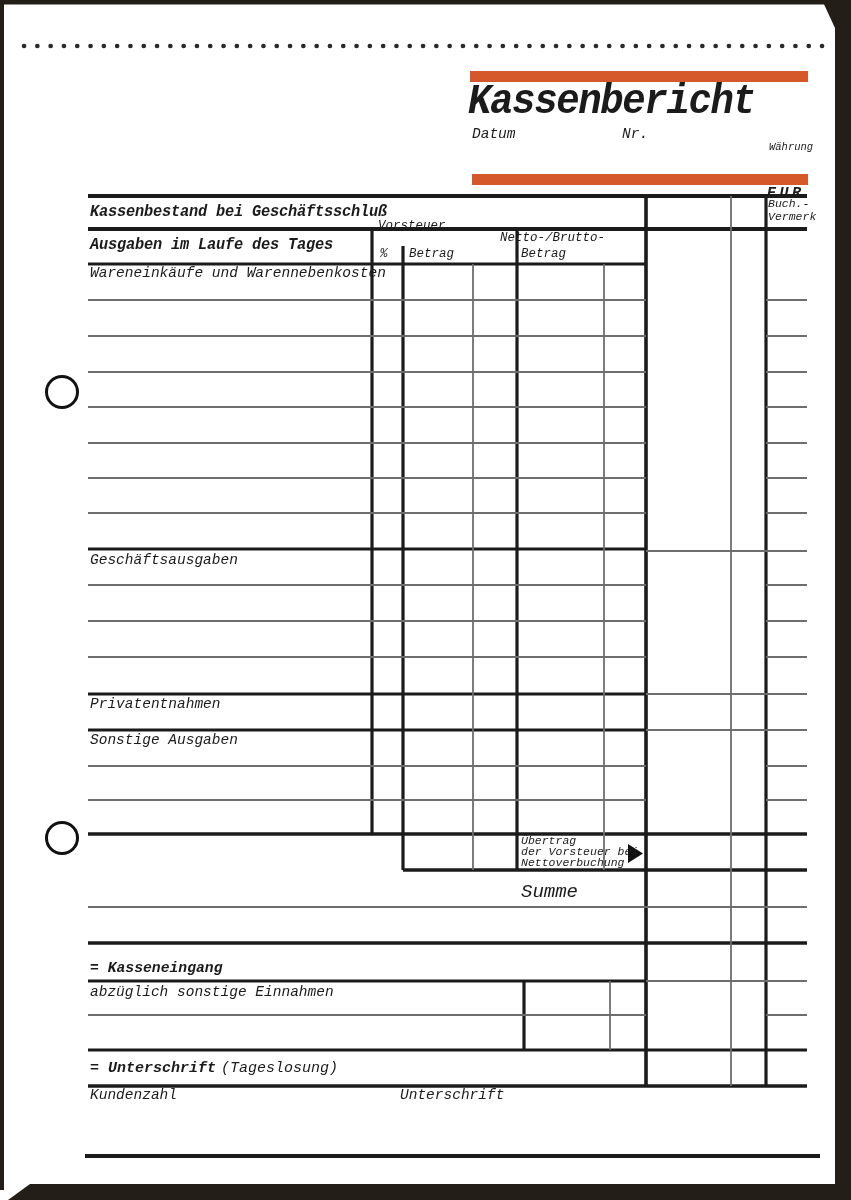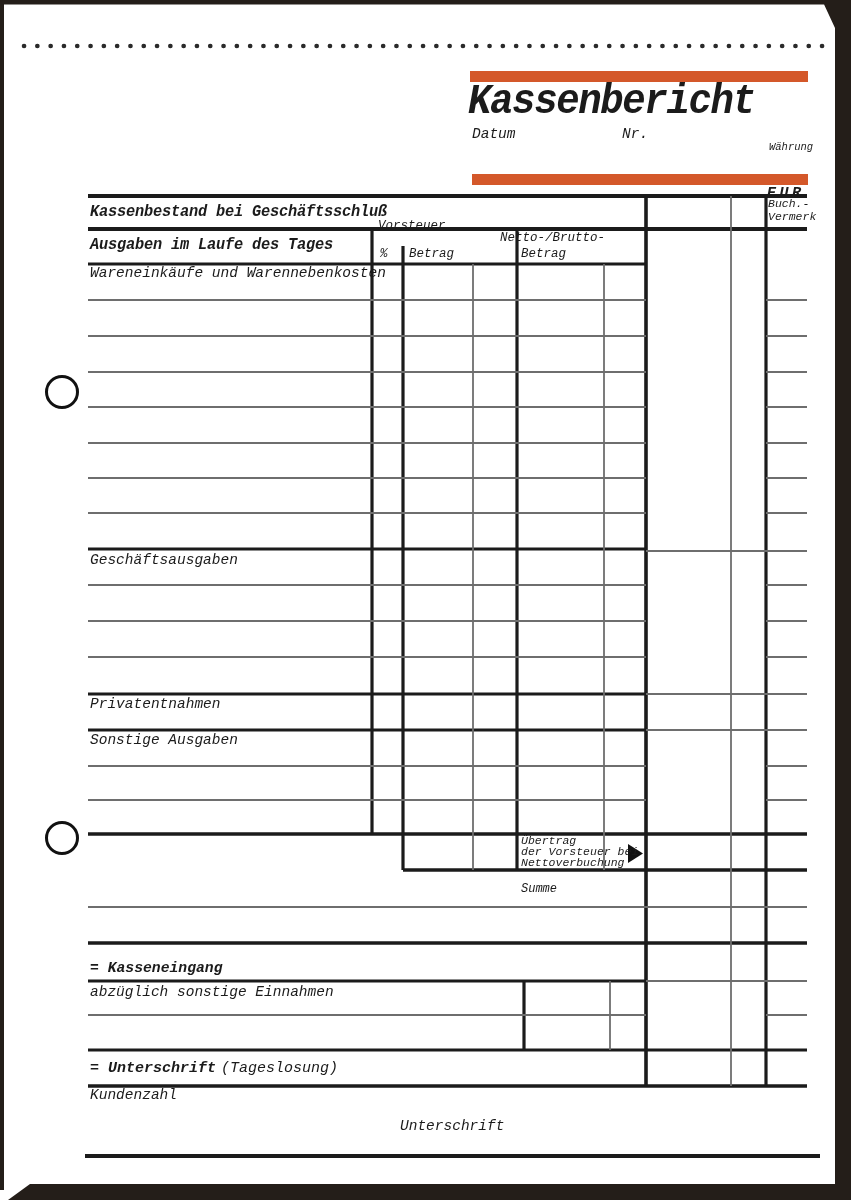--- a/index.html
+++ b/index.html
@@ -31,28 +31,28 @@
   #betrag1{left:409px;top:248px;}
   #netto1{left:500px;top:232px;}
   #netto2{left:521px;top:248px;}
   #buch{left:768px;top:197px;font-size:11.5px;line-height:13px;}
   .sect{font-size:14.5px;}
   #wareneinkaeufe{left:90px;top:266px;text-align:center;}
   #geschaeftsausgaben{left:90px;top:553px;}
   #privatentnahmen{left:90px;top:697px;}
   #sonstige{left:90px;top:733px;}
   #uebertrag{left:521px;top:835px;font-size:11.5px;line-height:11px;}
-  #summe{left:521px;top:883px;font-size:12px;text-align:center;}
+  #summe{left:521px;top:883px;font-size:19px;text-align:center;}
   #abz-vortag{left:90px;top:921px;}
   #kasseneingang{left:90px;top:960px;font-size:15.5px;}
   #abz-einnahmen{left:90px;top:985px;}
   #bareinnahmen{left:90px;top:1061px;font-size:15px;}
   #bareinnahmen .suffix{font-weight:normal;margin-left:5px;margin-top:9px;}
   #kundenzahl{left:90px;top:1088px;}
-  #unterschrift{left:400px;top:1088px;margin-top:31px;}
+  #unterschrift{left:400px;top:1088px;}
   svg.layer{position:absolute;left:0;top:0;z-index:0;}
   .lbl,.bar{z-index:2;}
 </style>
 </head>
 <body>
 
 <div id="sheet">
 
   <svg class="layer" width="851" height="1200" viewBox="0 0 851 1200">
 

